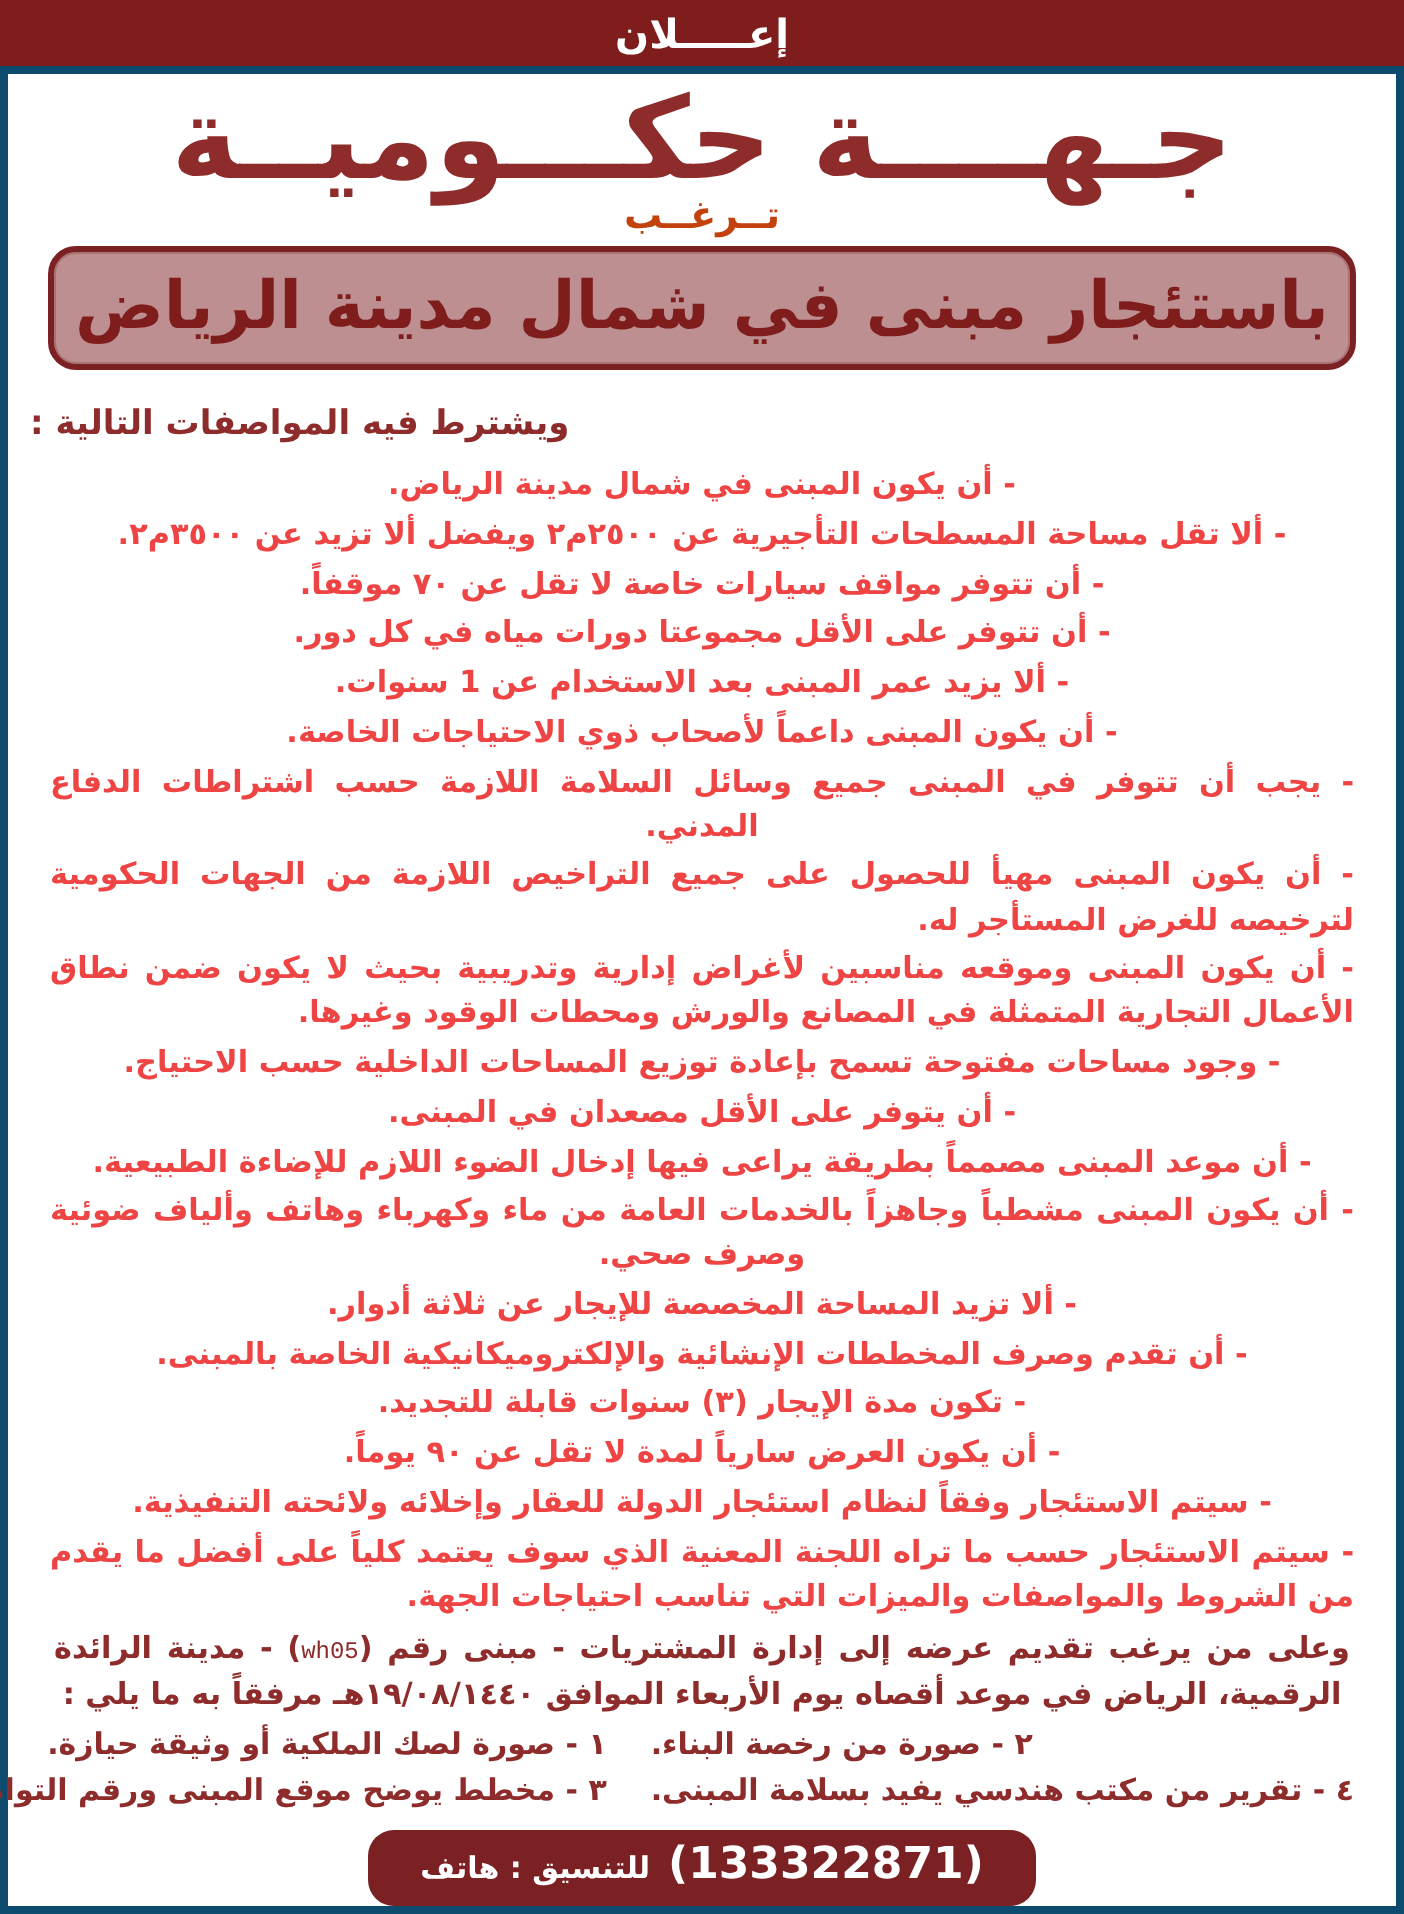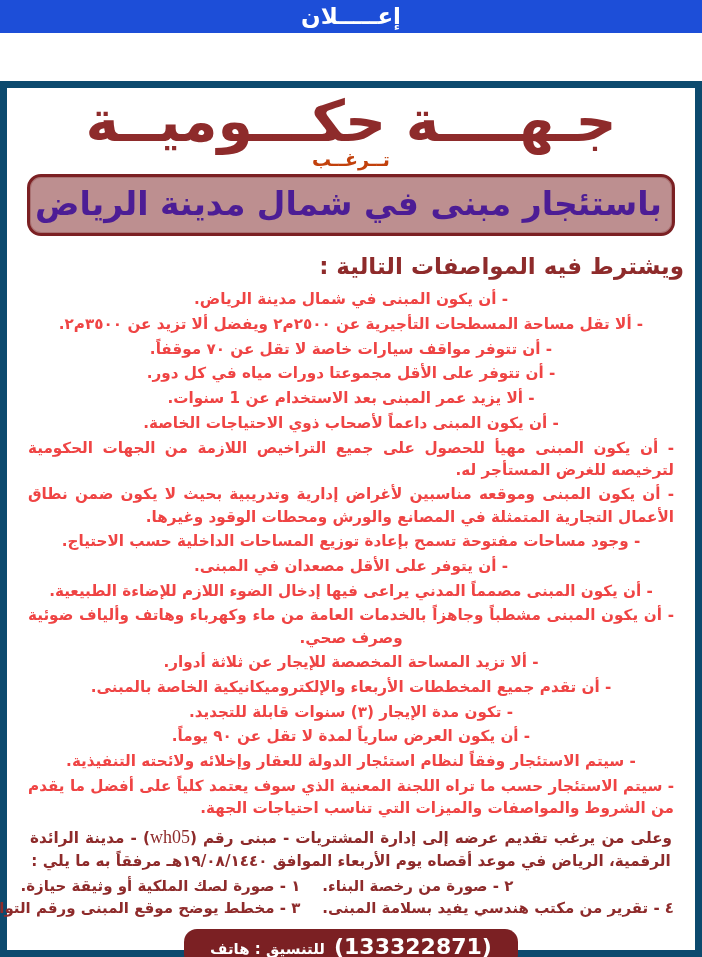--- a/index.html
+++ b/index.html
@@ -16,41 +16,40 @@
     width: 702px;
     height: 957px;
     box-sizing: border-box;
     background: #ffffff;
     overflow: hidden;
   }
 
   
   .banner {
     height: 33px;
-    background: #1d4ed8;
+    background: #7f1d1d;
     display: flex;
     align-items: center;
     justify-content: center;
     color: #ffffff;
-    font-size: 23px;
+    font-size: 20px;
     font-weight: bold;
     letter-spacing: 0px;
     line-height: 1;
   }
 
   
   .frame {
     position: absolute;
     top: 33px;
     left: 0;
     right: 0;
     bottom: 0;
-    border: 7px solid #0c4a6e;
+    border: 4px solid #0c4a6e;
     box-sizing: border-box;
-    margin-top: 48px;
   }
   .frame-inner {
     position: absolute;
     top: 0; left: 0; right: 0; bottom: 0;
     border: 2px solid #ffffff;
     box-sizing: border-box;
     background: #ffffff;
     padding: 0 9px;
     display: flex;
     flex-direction: column;
@@ -76,36 +75,36 @@
     margin-top: 2px;
     margin-bottom: 5px;
   }
 
   
   .title-box {
     margin: 0 9px 0 9px;
     background: #bd8f90;
     border: 3px solid #7b2023;
     border-radius: 14px;
-    color: #4c1d95;
+    color: #7f1d1d;
     text-align: center;
     font-weight: bold;
     font-size: 33px;
     line-height: 1.25;
     padding: 6px 10px 9px 10px;
     box-shadow: inset 0 0 0 1px #a97273;
     white-space: nowrap;
   }
 
   
   .specs-heading {
-    text-align: right;
-    color: #8e2b2b;
-    font-weight: bold;
-    font-size: 23px;
+    text-align: left;
+    color: #8e2b2b;
+    font-weight: bold;
+    font-size: 17px;
     margin-top: 17px;
     margin-bottom: 9px;
   }
 
   
   .spec-list {
     list-style: none;
     margin: 0;
     padding: 0 10px 0 10px;
     color: #ef4444;
@@ -128,23 +127,23 @@
     color: #8e2b2b;
     font-size: 15.2px;
     font-weight: bold;
     line-height: 1.46;
     padding: 0 12px;
     margin-top: 2px;
     text-align: justify;
     text-align-last: center;
   }
   .closing .latin {
-    font-family: Liberation Serif, serif;
+    font-family: Liberation Mono, monospace;
     font-weight: normal;
-    font-size: 18px;
+    font-size: 12px;
   }
 
   
   .attachments {
     color: #8e2b2b;
     font-size: 15px;
     font-weight: bold;
     line-height: 1.5;
     padding: 3px 10px 0 10px;
     display: grid;
@@ -200,28 +199,29 @@
 
       <div class="specs-heading">ويشترط فيه المواصفات التالية :</div>
 
       <ul class="spec-list">
         <li>- أن يكون المبنى في شمال مدينة الرياض.</li>
         <li>- ألا تقل مساحة المسطحات التأجيرية عن ٢٥٠٠م٢ ويفضل ألا تزيد عن ٣٥٠٠م٢.</li>
         <li>- أن تتوفر مواقف سيارات خاصة لا تقل عن ٧٠ موقفاً.</li>
         <li>- أن تتوفر على الأقل مجموعتا دورات مياه في كل دور.</li>
         <li>- ألا يزيد عمر المبنى بعد الاستخدام عن 1 سنوات.</li>
         <li>- أن يكون المبنى داعماً لأصحاب ذوي الاحتياجات الخاصة.</li>
+        <li>- يجب أن تتوفر في المبنى جميع وسائل السلامة اللازمة حسب اشتراطات الدفاع المدني.</li>
         <li class="long">- أن يكون المبنى مهيأ للحصول على جميع التراخيص اللازمة من الجهات الحكومية لترخيصه للغرض المستأجر له.</li>
         <li class="long">- أن يكون المبنى وموقعه مناسبين لأغراض إدارية وتدريبية بحيث لا يكون ضمن نطاق الأعمال التجارية المتمثلة في المصانع والورش ومحطات الوقود وغيرها.</li>
         <li>- وجود مساحات مفتوحة تسمح بإعادة توزيع المساحات الداخلية حسب الاحتياج.</li>
         <li>- أن يتوفر على الأقل مصعدان في المبنى.</li>
-        <li>- أن يكون المبنى مصمماً المدني يراعى فيها إدخال الضوء اللازم للإضاءة الطبيعية.</li>
+        <li>- أن موعد المبنى مصمماً بطريقة يراعى فيها إدخال الضوء اللازم للإضاءة الطبيعية.</li>
         <li>- أن يكون المبنى مشطباً وجاهزاً بالخدمات العامة من ماء وكهرباء وهاتف وألياف ضوئية وصرف صحي.</li>
         <li>- ألا تزيد المساحة المخصصة للإيجار عن ثلاثة أدوار.</li>
-        <li>- أن تقدم جميع المخططات الأربعاء والإلكتروميكانيكية الخاصة بالمبنى.</li>
+        <li>- أن تقدم وصرف المخططات الإنشائية والإلكتروميكانيكية الخاصة بالمبنى.</li>
         <li>- تكون مدة الإيجار (٣) سنوات قابلة للتجديد.</li>
         <li>- أن يكون العرض سارياً لمدة لا تقل عن ٩٠ يوماً.</li>
         <li>- سيتم الاستئجار وفقاً لنظام استئجار الدولة للعقار وإخلائه ولائحته التنفيذية.</li>
         <li class="long">- سيتم الاستئجار حسب ما تراه اللجنة المعنية الذي سوف يعتمد كلياً على أفضل ما يقدم من الشروط والمواصفات والميزات التي تناسب احتياجات الجهة.</li>
       </ul>
 
       <div class="closing"><span>وعلى من يرغب تقديم عرضه إلى إدارة المشتريات - مبنى رقم (</span><span class="latin">wh05</span><span>) - مدينة الرائدة الرقمية، الرياض في موعد أقصاه يوم الأربعاء الموافق ١٩/٠٨/١٤٤٠هـ مرفقاً به ما يلي :</span></div>
 
       <div class="attachments">
         <div class="att-item att-col-left">٢ - صورة من رخصة البناء.</div>

